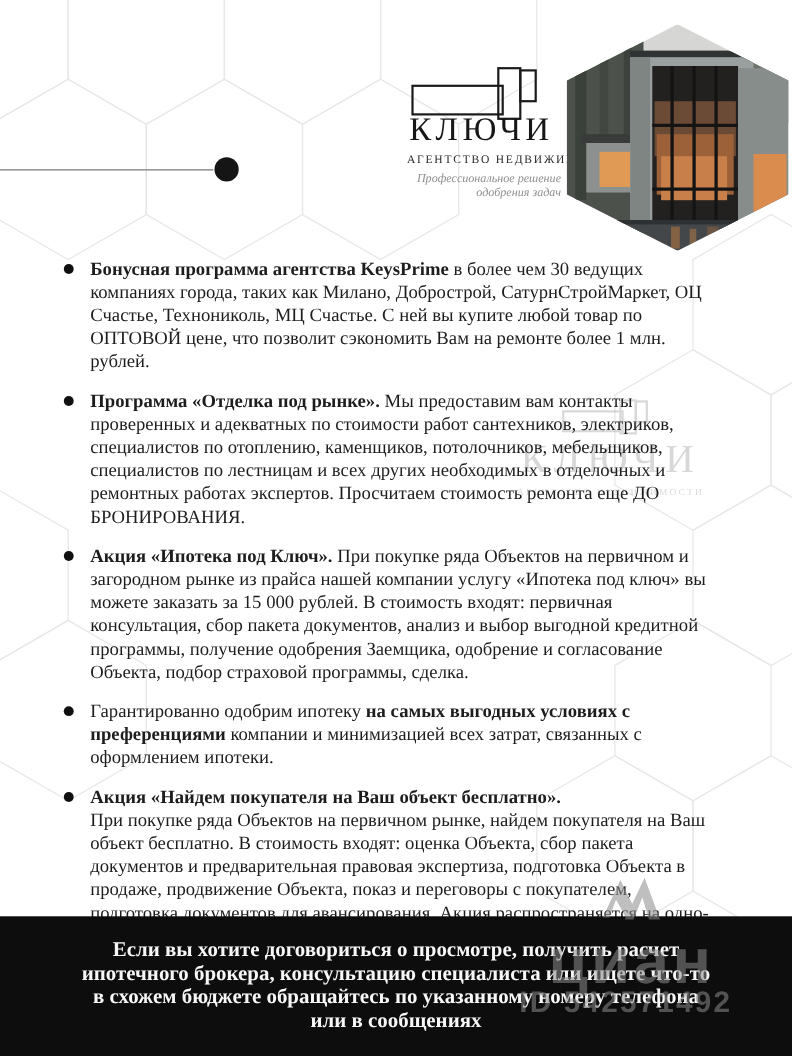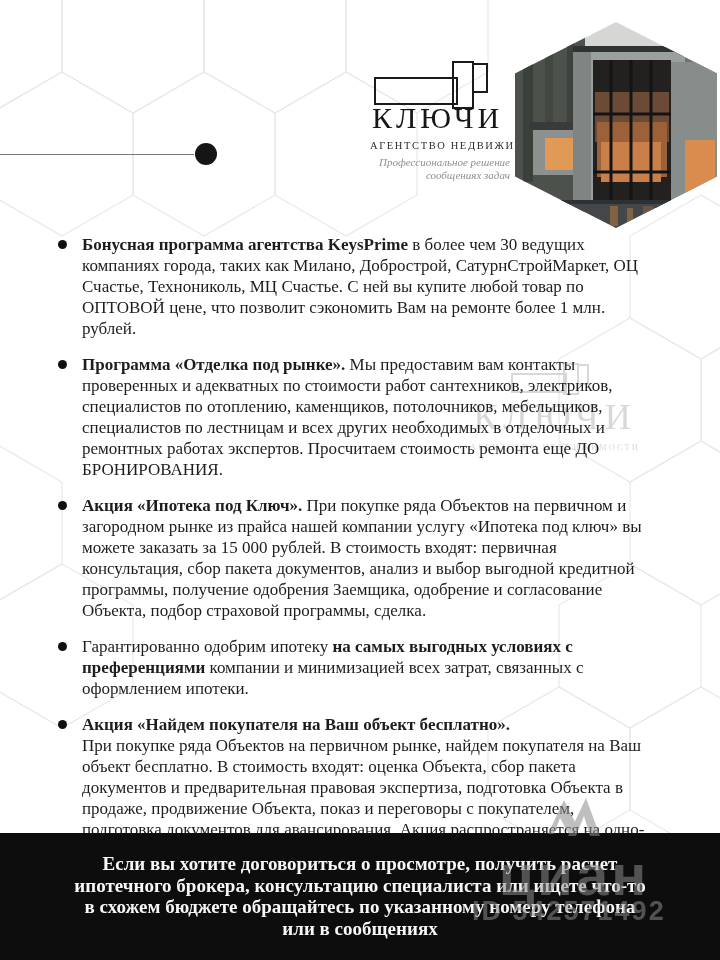--- a/index.html
+++ b/index.html
@@ -114,21 +114,21 @@
       <g fill="none" stroke="#1a1a1a" stroke-width="2">
         <rect x="3" y="18" width="82" height="26"></rect>
         <rect x="81" y="2" width="20" height="46"></rect>
         <rect x="101" y="4" width="14" height="28"></rect>
       </g>
     </svg>
     <div class="logo-title">КЛЮЧИ</div>
     <div class="logo-sub">АГЕНТСТВО НЕДВИЖИМОСТИ</div>
     <div class="logo-tag">
       <div>Профессиональное решение</div>
-      <div>сообщениях задач</div>
+      <div>одобрения задач</div>
     </div>
   </div>
 
   <div class="photo-hex">
     <svg width="202" height="206" viewBox="0 0 202 206">
       <rect x="0" y="0" width="202" height="206" fill="#d6d7d5"></rect>
       <rect x="0" y="0" width="70" height="206" fill="#4c524b"></rect>
       <rect x="8" y="10" width="10" height="150" fill="#3a403a"></rect>
       <rect x="30" y="0" width="8" height="140" fill="#424841"></rect>
       <rect x="52" y="20" width="7" height="120" fill="#3d433c"></rect>

